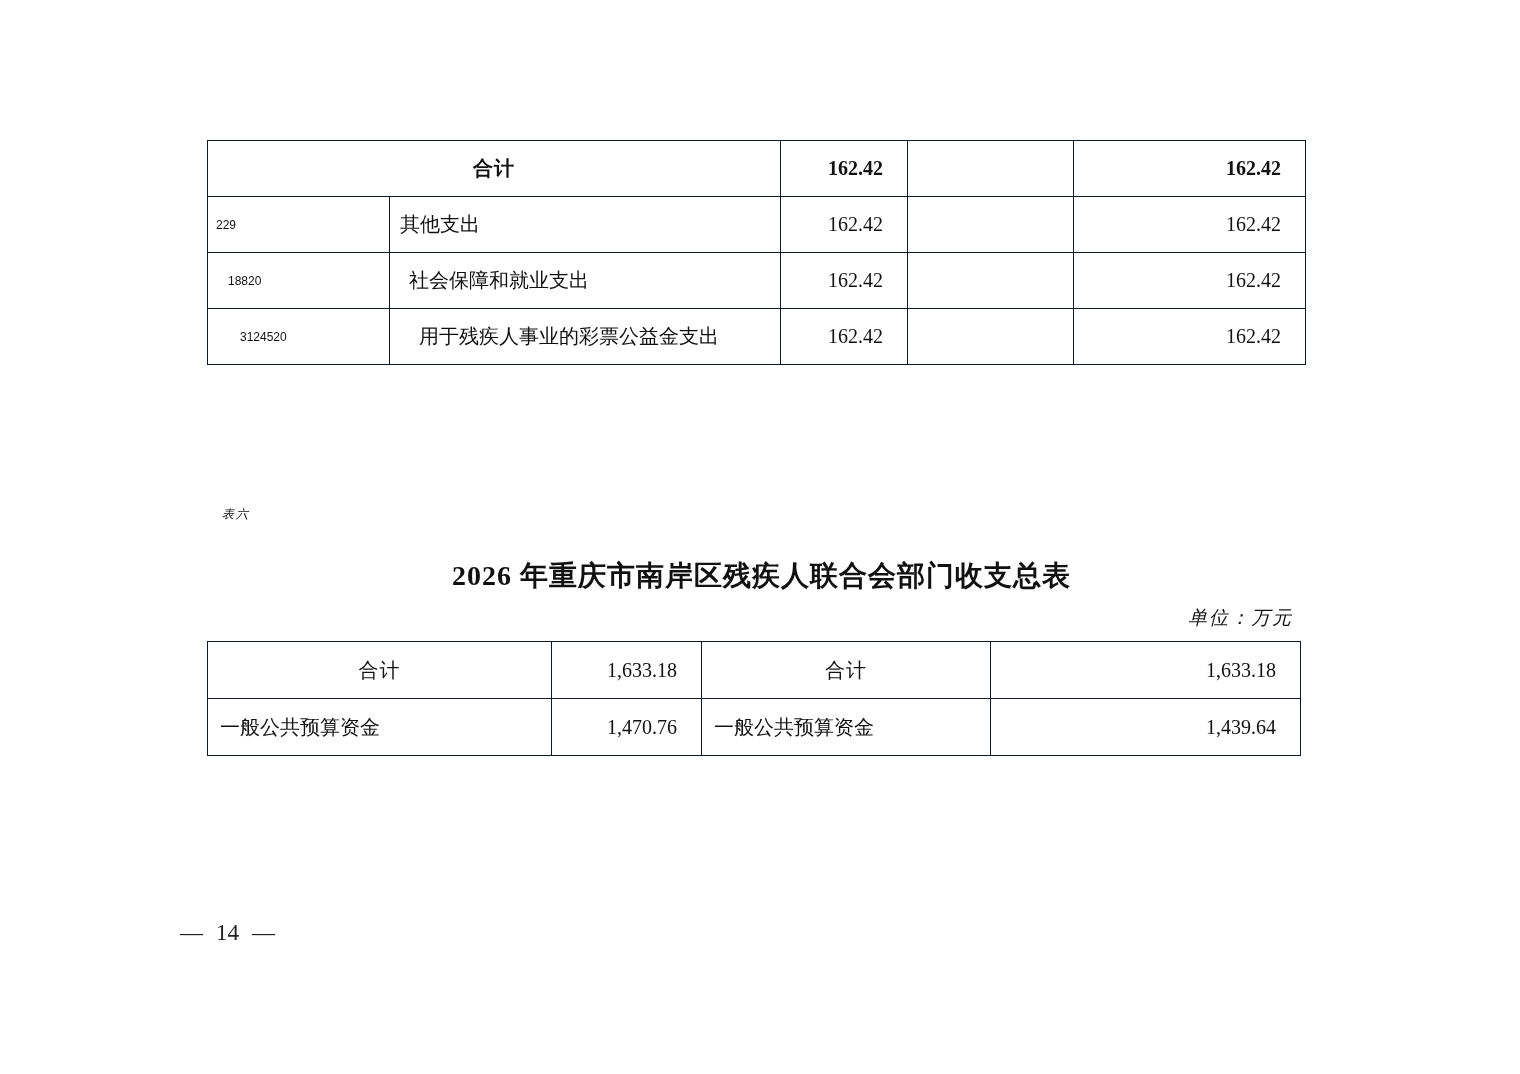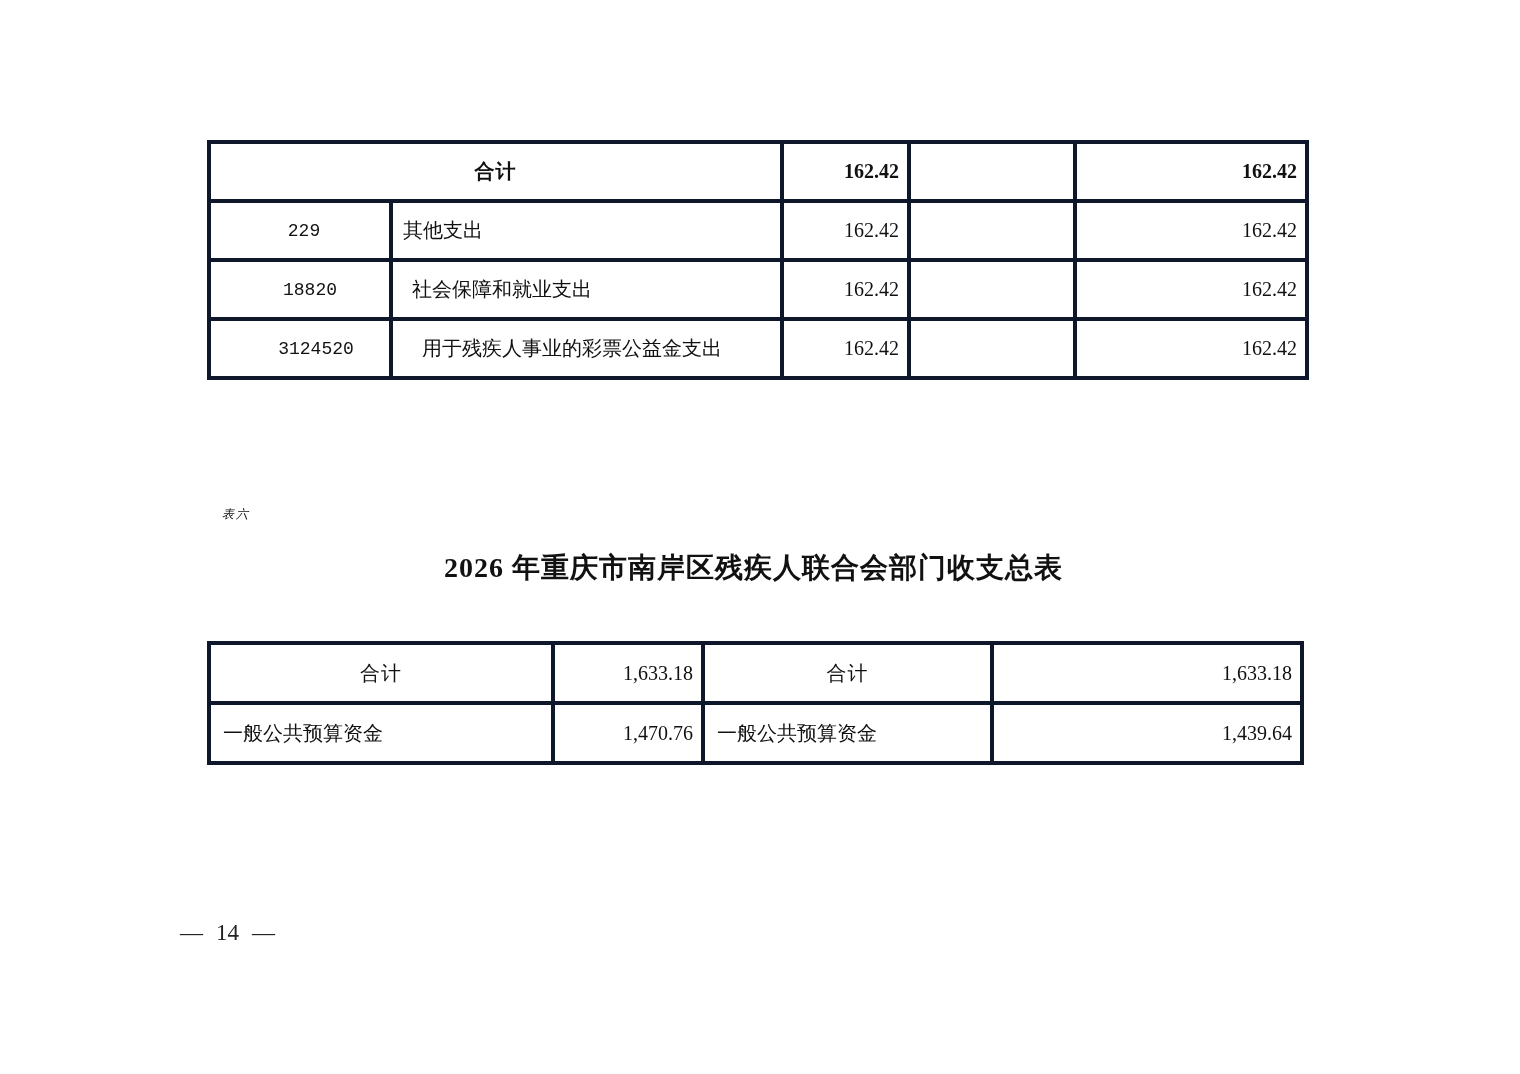--- a/index.html
+++ b/index.html
@@ -19,21 +19,21 @@
     position: absolute;
     inset: 0;
     background: #ffffff;
   }
   table {
     position: absolute;
     border-collapse: collapse;
     table-layout: fixed;
   }
   td {
-    border: 4px solid #0f172a;
+    border: 1px solid #0f172a;
     vertical-align: middle;
     font-size: 20px;
     white-space: nowrap;
     overflow: hidden;
     padding: 0;
   }
   
   .t1 {
     left: 207px;
     top: 140px;
@@ -50,27 +50,27 @@
 
   .hei {
     font-family: "Liberation Sans", "DejaVu Sans", sans-serif;
     font-weight: 500;
     letter-spacing: 1px;
   }
   .center { text-align: center; }
   .bold { font-weight: bold; }
   .num {
     text-align: right;
-    padding-right: 8px;
+    padding-right: 24px;
     font-family: "Liberation Serif", "DejaVu Serif", serif;
   }
   .code {
-    font-family: Liberation Mono, monospace;
-    font-size: 18px;
-    text-align: center;
+    font-family: Liberation Sans, sans-serif;
+    font-size: 12px;
+    text-align: left;
   }
   .name { text-align: left; }
   .ind0 { padding-left: 8px; }
   .ind1 { padding-left: 20px; }
   .ind2 { padding-left: 32px; }
   .nind0 { padding-left: 10px; }
   .nind1 { padding-left: 19px; }
   .nind2 { padding-left: 29px; }
   .lbl { text-align: left; padding-left: 12px; }
 
@@ -85,21 +85,21 @@
   }
   .doc-title {
     position: absolute;
     left: 207px;
     top: 549px;
     width: 1093px;
     text-align: center;
     font-size: 28px;
     font-weight: bold;
     letter-spacing: 1px;
-    margin: 0;
+    margin: 8px;
   }
   .unit-note {
     position: absolute;
     left: 207px;
     top: 605px;
     width: 1086px;
     text-align: right;
     font-size: 19px;
     font-style: italic;
     letter-spacing: 2px;
@@ -155,20 +155,21 @@
         <td class="name nind2">用于残疾人事业的彩票公益金支出</td>
         <td class="num">162.42</td>
         <td class="num"></td>
         <td class="num">162.42</td>
       </tr>
     </tbody>
   </table>
 
   <div class="table-label">表六</div>
   <h1 class="doc-title">2026 年重庆市南岸区残疾人联合会部门收支总表</h1>
+  <div class="unit-note">单位：万元</div>
 
   <table class="t2">
     <colgroup>
       <col style="width:344px">
       <col style="width:150px">
       <col style="width:289px">
       <col style="width:310px">
     </colgroup>
     <tbody>
       <tr>

